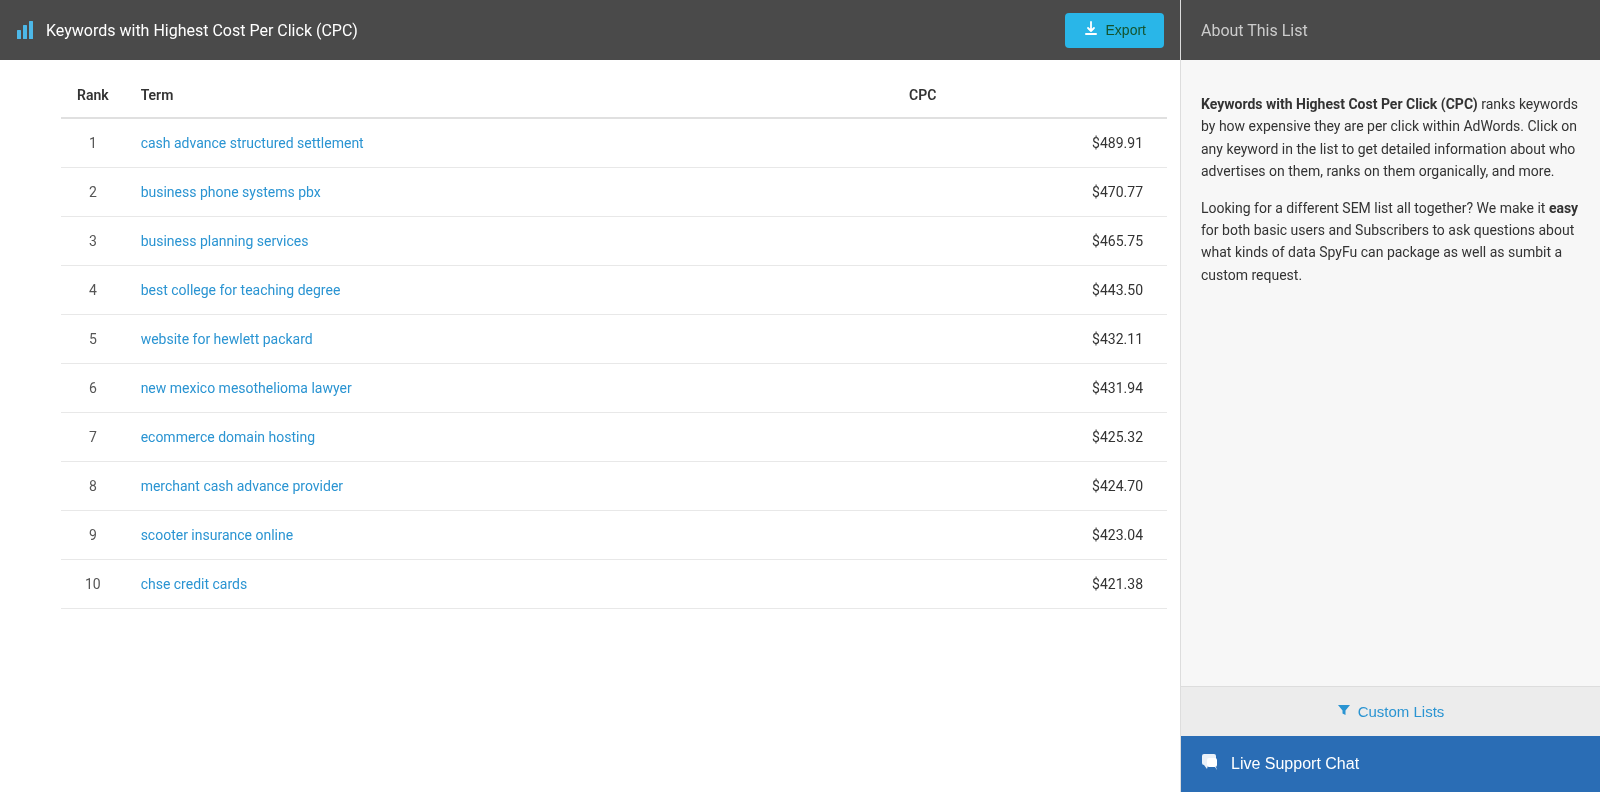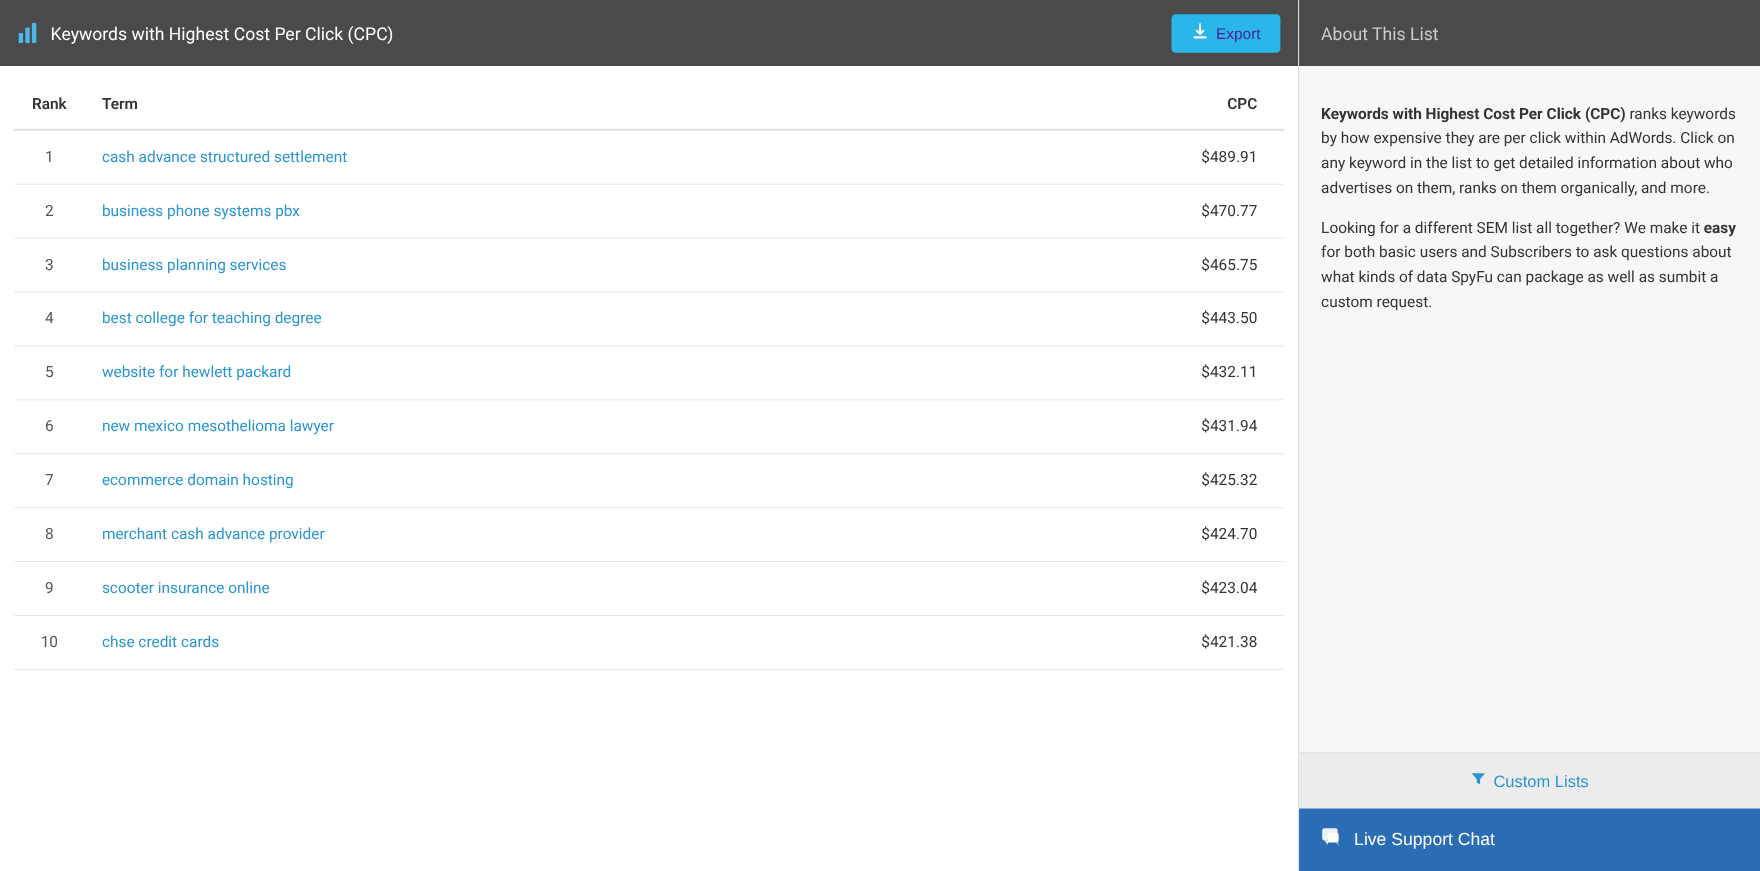--- a/index.html
+++ b/index.html
@@ -40,57 +40,58 @@
     }
 
     .header-title {
       color: #fff;
       font-size: 16px;
       font-weight: 400;
     }
 
     .export-btn {
       background: #29b6e8;
-      color: #4c1d95;
+      color: #14532d;
       border: none;
       padding: 8px 18px;
       border-radius: 4px;
       font-size: 14px;
       cursor: pointer;
       display: flex;
       align-items: center;
       gap: 7px;
       font-weight: 500;
     }
 
     
     .table-container {
       flex: 1;
       padding: 13px;
+      margin-left: 48px;
     }
 
     table {
       width: 100%;
       border-collapse: collapse;
     }
 
     thead tr {
       border-bottom: 2px solid #e0e0e0;
     }
 
     thead th {
       padding: 14px 16px;
       text-align: left;
       font-weight: 600;
       color: #333;
       font-size: 14px;
     }
 
     thead th.cpc-col {
-      text-align: right;
+      text-align: left;
       padding-right: 24px;
     }
 
     tbody tr {
       border-bottom: 1px solid #e8e8e8;
     }
 
     tbody td {
       padding: 16px;
       color: #333;

